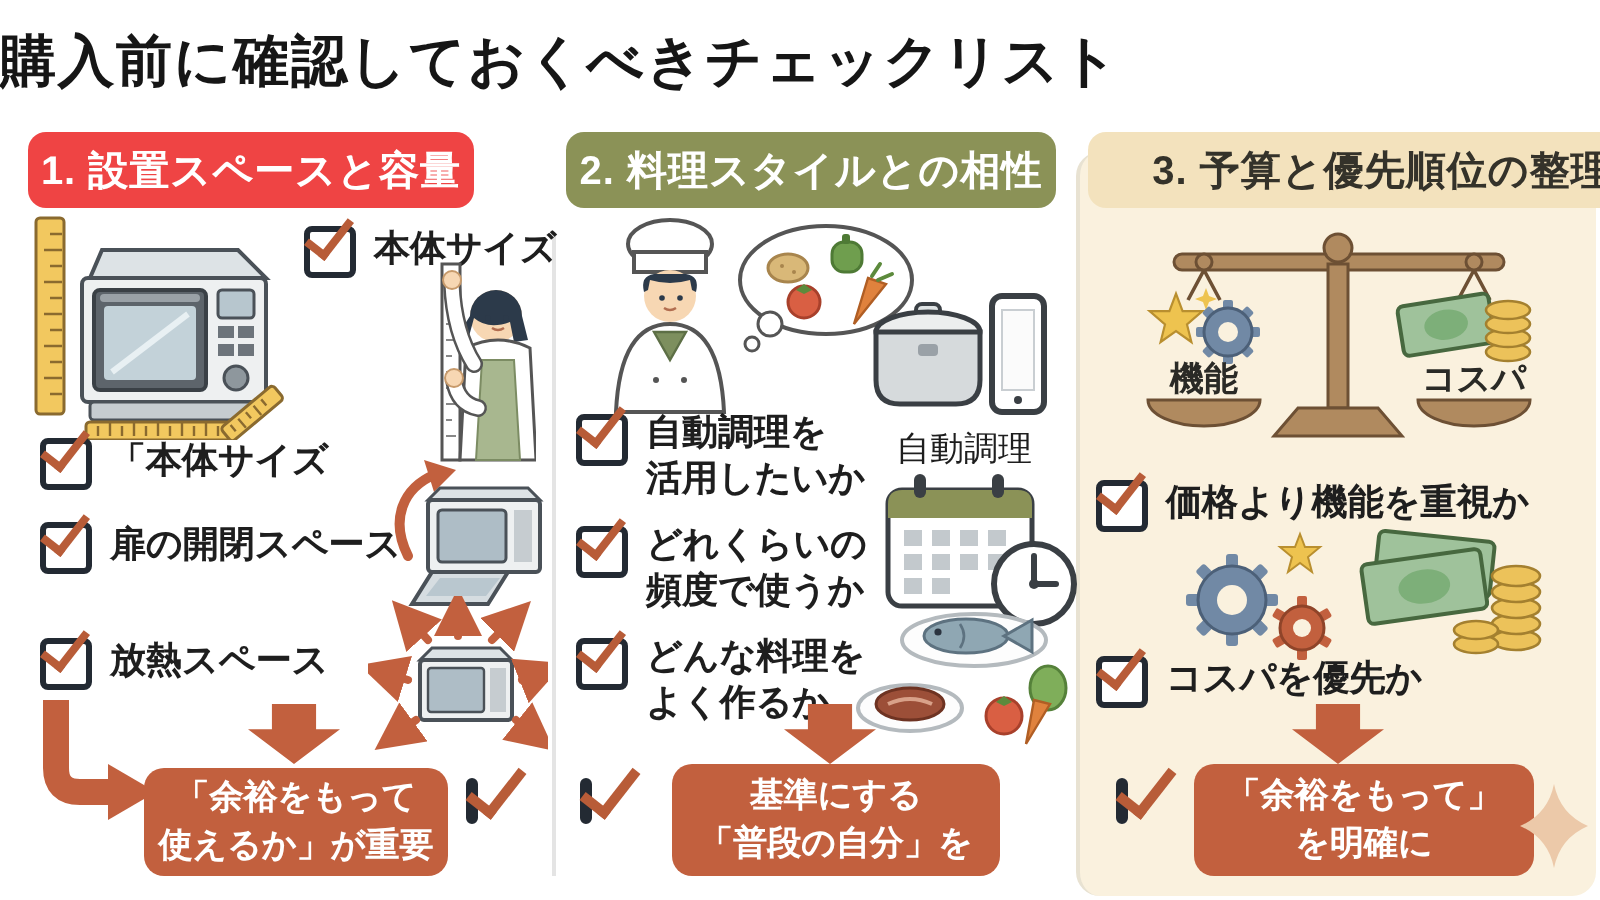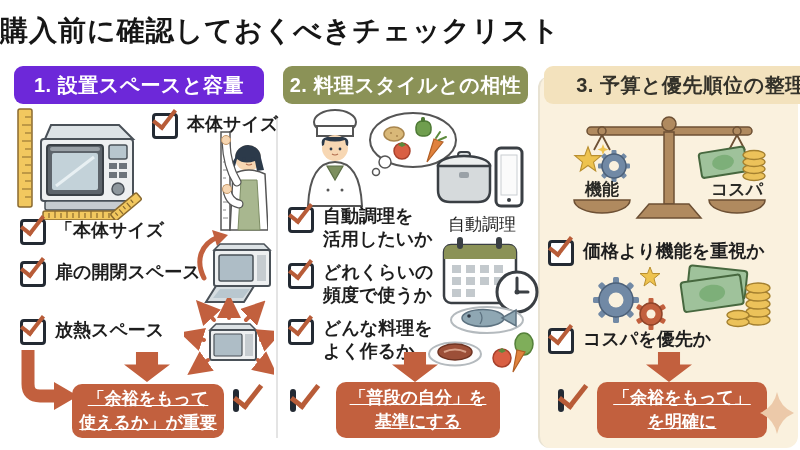--- a/index.html
+++ b/index.html
@@ -1,36 +1,36 @@
 <!DOCTYPE html>
 <html><head>
 <meta charset="utf-8">
 <style>
   html,body{margin:0;padding:0;background:#fff;font-family:"Liberation Sans","DejaVu Sans",sans-serif;}
   #stage{position:relative;width:800px;height:450px;background:#ffffff;overflow:hidden;}
   .abs{position:absolute;}
   .title{left:0;top:12px;width:800px;text-align:left;font-size:28px;font-weight:bold;color:#161616;letter-spacing:1px;}
   .col-header{height:38px;border-radius:9px;display:flex;align-items:center;justify-content:center;
               font-size:20px;font-weight:bold;letter-spacing:.5px;}
-  .hdr1{left:14px;top:66px;width:250px;background:#6d28d9;color:#ffffff;}
+  .hdr1{left:14px;top:66px;width:223px;background:#ef4444;color:#ffffff;}
   .hdr2{left:283px;top:66px;width:245px;background:#8b9257;color:#ffffff;}
   .hdr3{left:544px;top:66px;width:294px;background:#f3e2bd;color:#34322a;}
   .panel3{left:538px;top:76px;width:258px;height:372px;background:#faf1de;border-radius:12px;border-left:2px solid #e8e2d2;}
   .divider{left:276px;top:118px;width:2px;height:320px;background:#e4e4e4;}
   .item-row{display:flex;align-items:flex-start;gap:9px;}
   .item-text{font-size:18px;font-weight:bold;color:#1e1e1e;line-height:1.28;white-space:nowrap;}
   .cb{position:relative;flex:0 0 auto;width:20px;height:20px;background:#fff;border:3px solid #232a33;border-radius:4px;}
   .cb::after{content:"";position:absolute;left:3px;top:-11px;width:9px;height:20px;
              border-right:4.5px solid #b85c38;border-bottom:4.5px solid #b85c38;transform:rotate(38deg);}
   .cb.big{width:25px;height:25px;border-radius:5px;}
   .cb.big::after{left:4px;top:-13px;width:11px;height:24px;border-right-width:5px;border-bottom-width:5px;}
   .down-arrow{width:46px;height:30px;background:#c2603e;
               clip-path:polygon(26% 0,74% 0,74% 42%,100% 42%,50% 100%,0 42%,26% 42%);}
   .conclusion{background:#c2603e;border-radius:10px;color:#ffffff;font-weight:bold;font-size:17px;
-              line-height:1.4;display:flex;flex-direction:column;align-items:center;justify-content:center;text-align:center;text-decoration:underline;}
+              line-height:1.4;display:flex;flex-direction:column;align-items:center;justify-content:center;text-align:center;}
   .caption{font-size:17px;font-weight:normal;color:#1e1e1e;text-align:center;}
   svg text{font-family:"Liberation Sans","DejaVu Sans",sans-serif;}
 </style>
 </head>
 <body>
 
 <div id="stage">
 
   
   <div class="abs title">購入前に確認しておくべきチェックリスト</div>
@@ -258,22 +258,22 @@
     <path d="M19 52 q11 -5 22 0" stroke="#d8a189" stroke-width="2" fill="none"></path>
     <ellipse cx="99" cy="44" rx="9" ry="11" fill="#7fae5a" stroke="#55813a" stroke-width="1.5"></ellipse>
     <circle cx="77" cy="58" r="9" fill="#d95f43" stroke="#a8402b" stroke-width="1.5"></circle>
     <path d="M73 51 l4 -3 4 3 -4 2 z" fill="#5c8a3c"></path>
     <polygon points="92,50 100,52 88,72" fill="#e0823d" stroke="#b05e24" stroke-width="1.2"></polygon>
   </svg>
 
   
   <div class="abs down-arrow" style="left:392px;top:352px"></div>
   <div class="abs conclusion" style="left:336px;top:382px;width:164px;height:56px">
+    <span>基準にする</span>
     <span>「普段の自分」を</span>
-    <span>基準にする</span>
   </div>
   <span class="abs cb big" style="left:284px;top:392px"></span>
 
   
   
   <svg class="abs" style="left:562px;top:106px" width="215" height="120" viewBox="0 0 215 120">
     <rect x="25" y="21" width="165" height="8" rx="4" fill="#b08a5f" stroke="#6d5034" stroke-width="1.5"></rect>
     <circle cx="107" cy="18" r="7" fill="#b08a5f" stroke="#6d5034" stroke-width="1.5"></circle>
     <rect x="102" y="26" width="10" height="72" fill="#b08a5f" stroke="#6d5034" stroke-width="1.5"></rect>
     <polygon points="75,112 139,112 127,98 87,98" fill="#b08a5f" stroke="#6d5034" stroke-width="1.5"></polygon>

